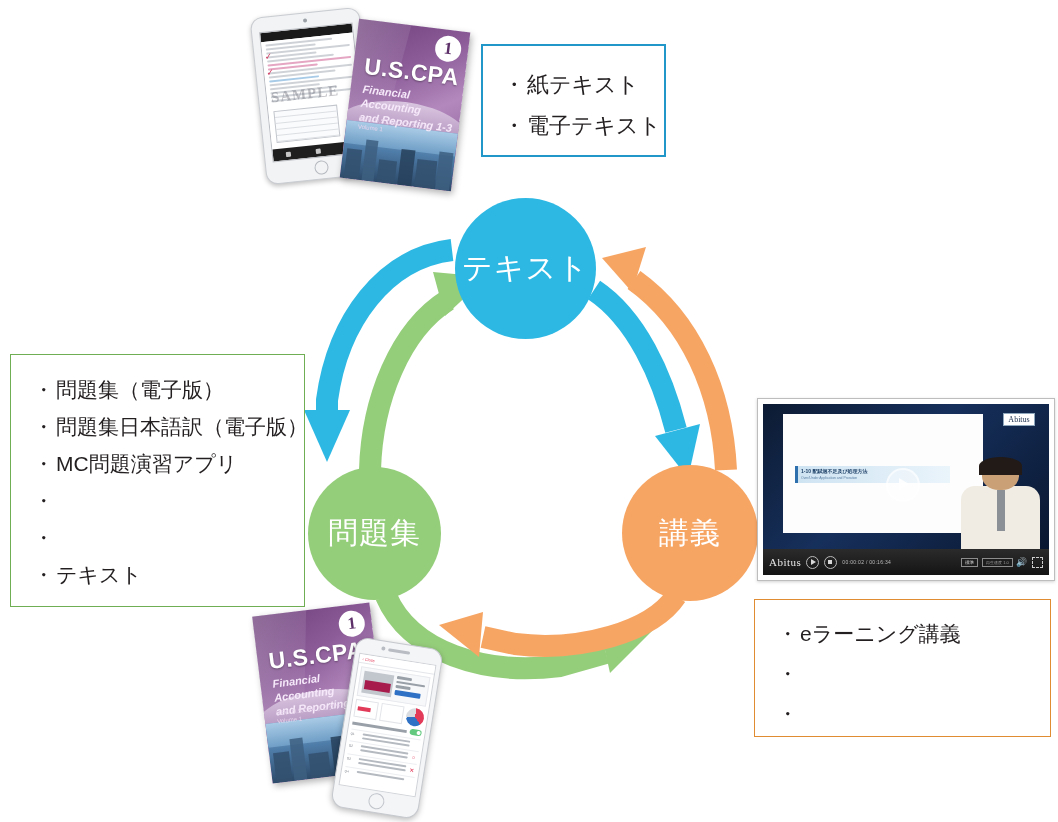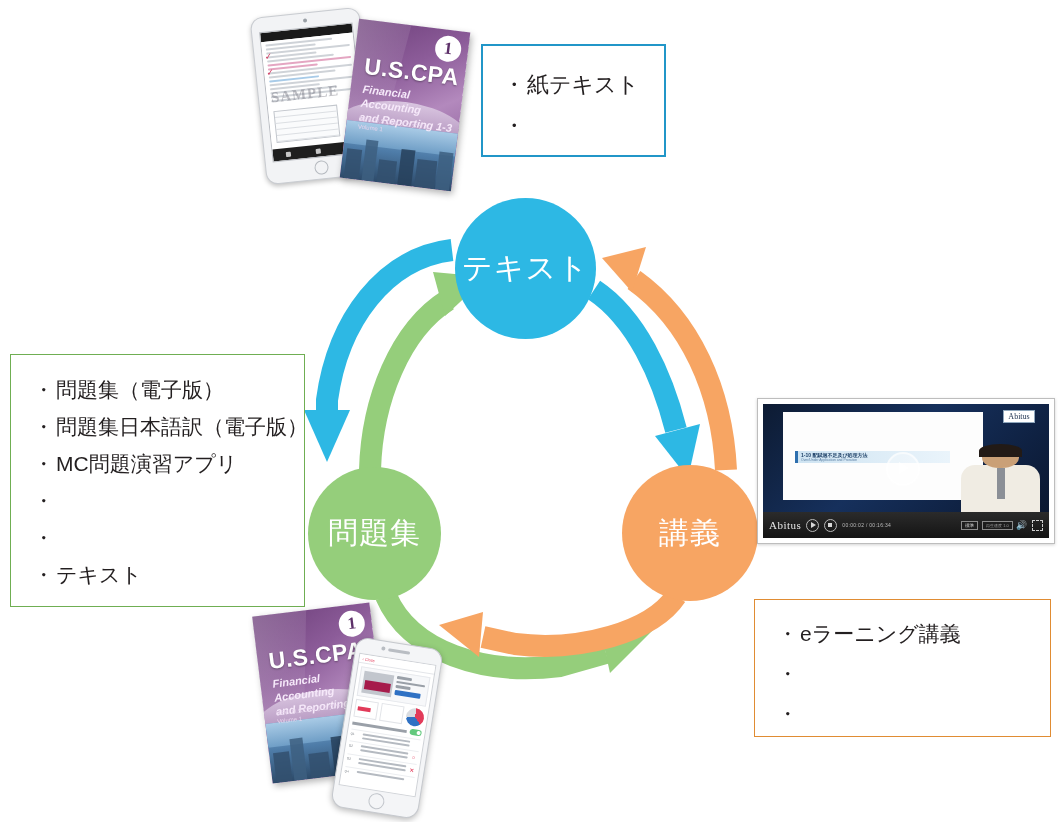--- a/index.html
+++ b/index.html
@@ -169,21 +169,21 @@
   .ph-item{display:flex;gap:2px;padding:2px 0;border-top:1px solid #eceef1;}
   .ph-item .qn{width:10px;color:#6b7179;font-size:3px;}
   .ph-item .qb{flex:1;}
   .ph-item .qb .l{height:2px;background:#b5bac1;margin-bottom:1.5px;border-radius:1px;}
   .ph-item .mk{width:8px;text-align:center;color:#e23b5a;font-size:6px;line-height:8px;}
   .ph-home{position:absolute;left:50%;bottom:4px;margin-left:-7px;width:14px;height:14px;
     border:1px solid #c0c4ca;border-radius:50%;}
 
   
   #video{
-    position:absolute;left:757px;top:398px;width:298px;height:146px;
+    position:absolute;left:757px;top:398px;width:298px;height:183px;
     background:#ffffff;border:1px solid #bdbdbd;box-sizing:border-box;
     box-shadow:0 1px 3px rgba(0,0,0,.18);
   }
   .vid-inner{position:absolute;inset:5px;background:#000;}
   .vid-stage{position:absolute;left:0;right:0;top:0;bottom:26px;
     background:linear-gradient(135deg,#0d1b33 0%,#16305c 45%,#0a1730 100%);overflow:hidden;}
   .vid-slide{position:absolute;left:7%;top:7%;width:70%;height:82%;background:#fdfdfd;}
   .vid-slide .hd{position:absolute;left:6%;top:44%;width:76%;height:14%;
     background:linear-gradient(90deg,#cfe4f2,#eaf4fb);border-left:3px solid #2e6fae;}
   .vid-slide .t1{position:absolute;left:9%;top:45.5%;font-size:5px;color:#1c3f66;font-weight:bold;}
@@ -268,20 +268,21 @@
     <span>講義</span>
   </div>
 
   <div class="infobox" id="box-text">
     <div class="line">
       <span class="bullet">・</span>
       <span>紙テキスト</span>
     </div>
     <div class="line">
       <span class="bullet">・</span>
+      <span>電子テキスト</span>
     </div>
   </div>
 
   <div class="infobox" id="box-workbook">
     <div class="line">
       <span class="bullet">・</span>
       <span>問題集（電子版）</span>
     </div>
     <div class="line">
       <span class="bullet">・</span>

